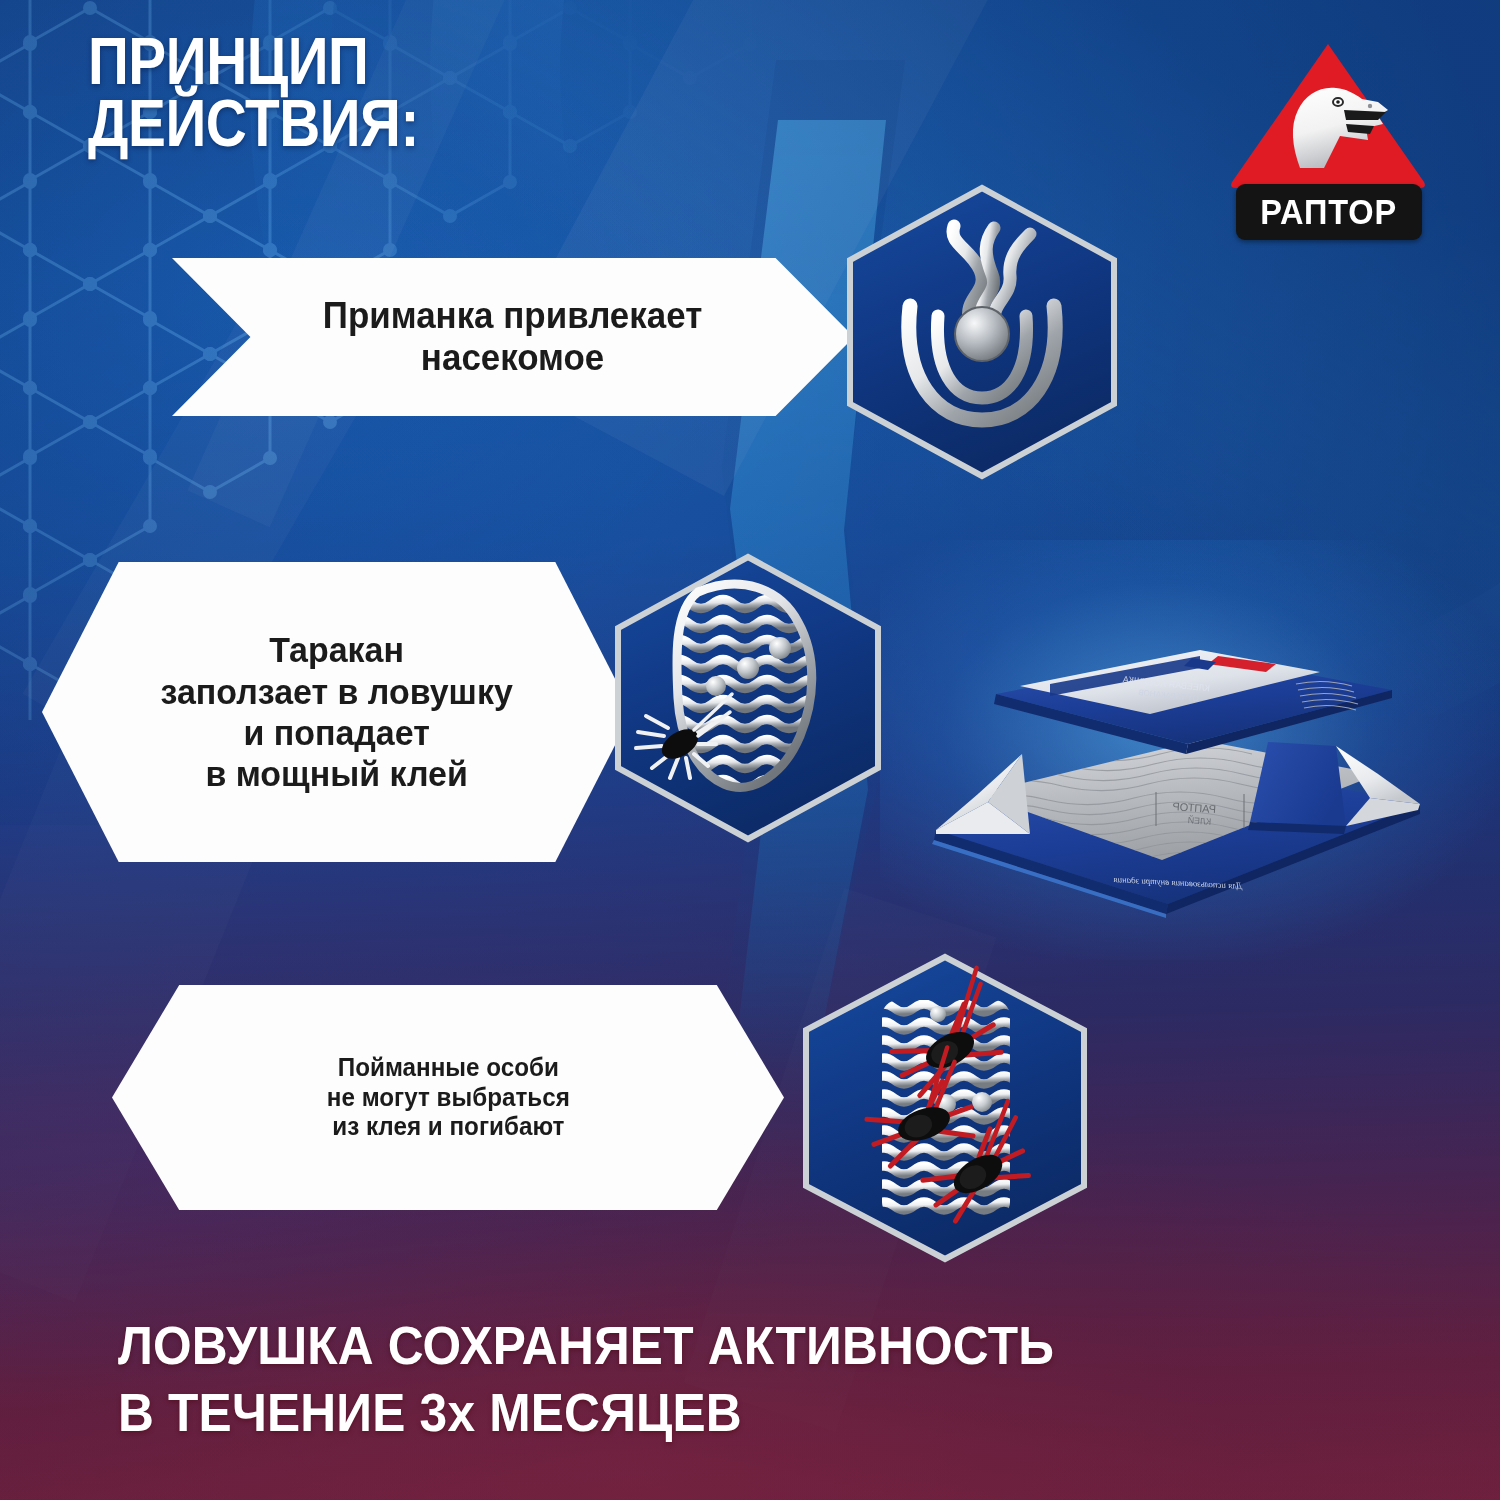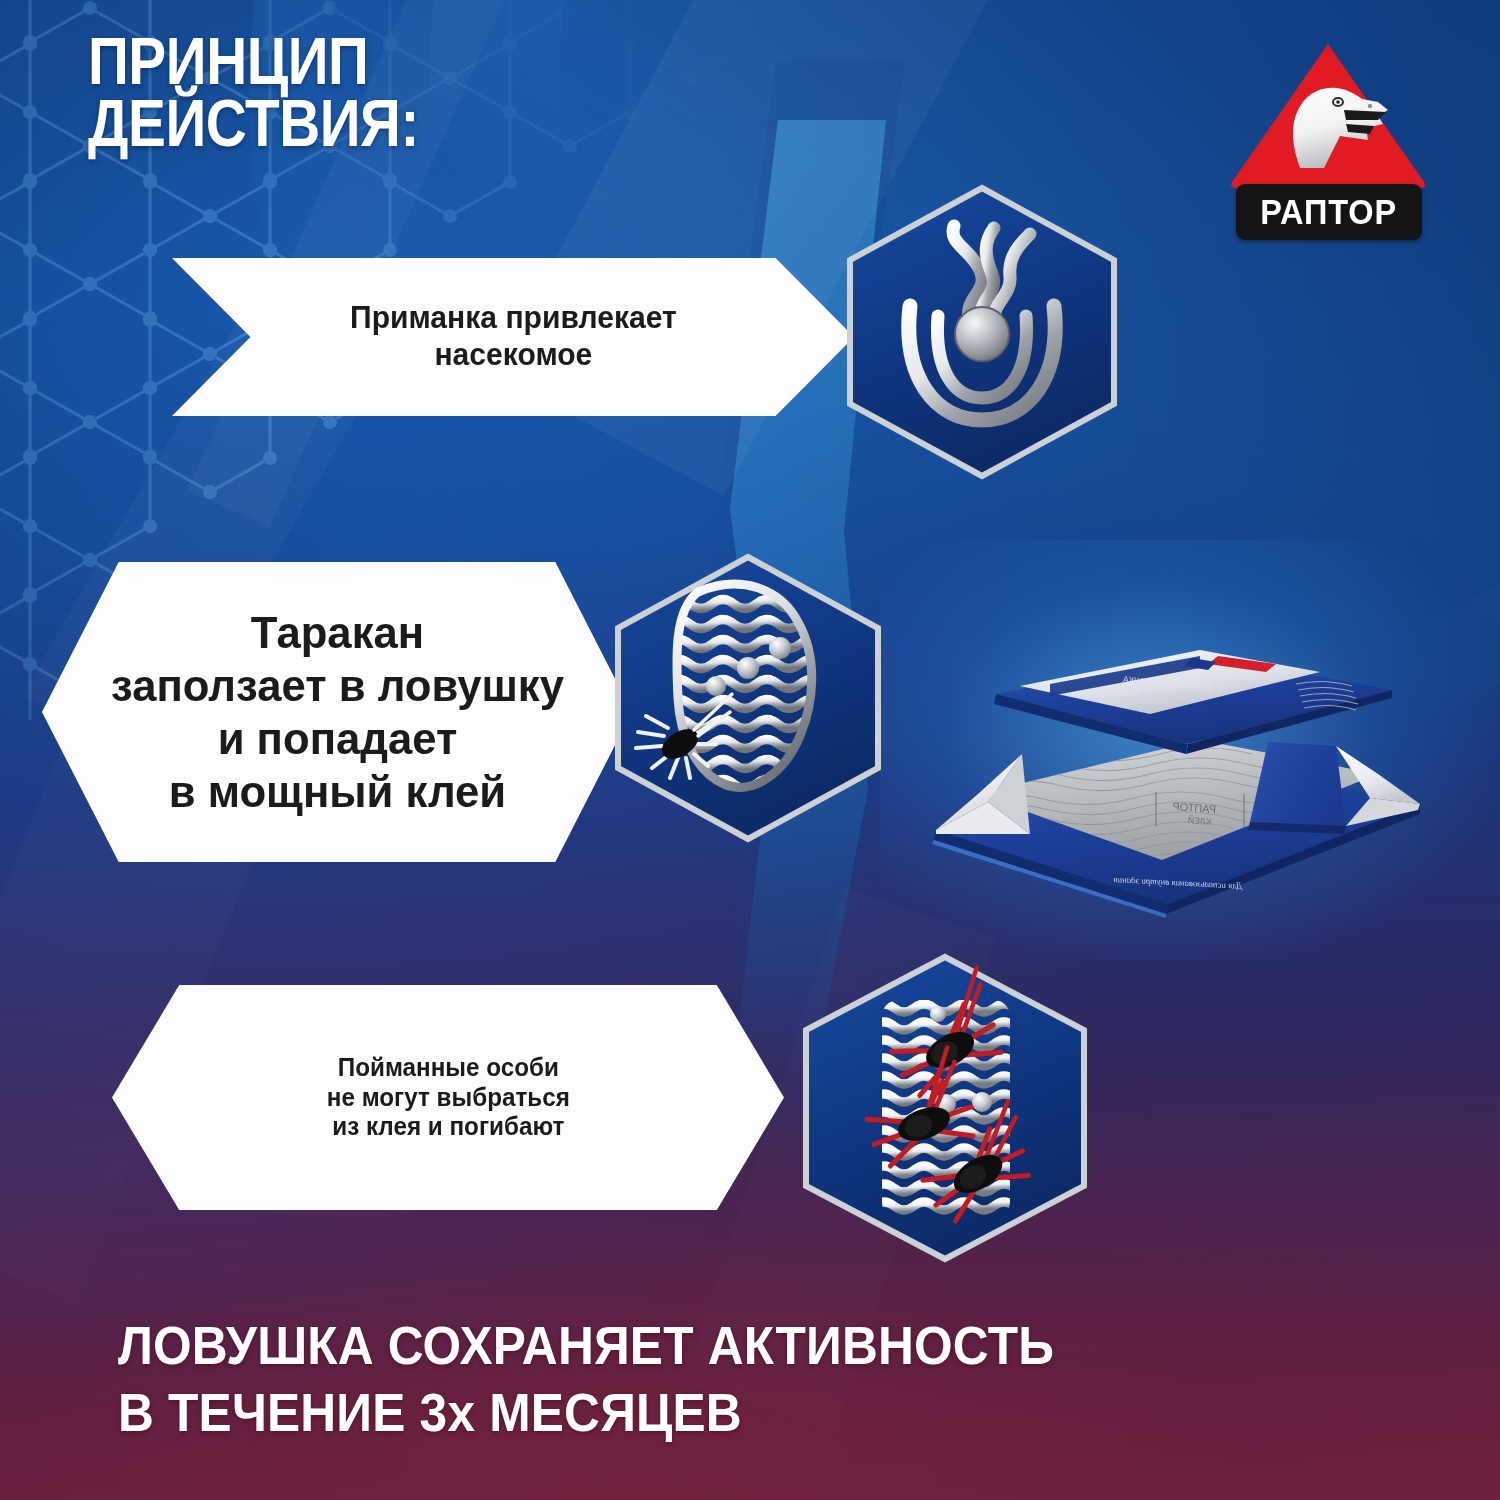--- a/index.html
+++ b/index.html
@@ -131,36 +131,36 @@
     transform:scaleX(.93);
   }
 
   
   .callout {
     position:absolute;
     background:#fdfdfd;
     display:flex; align-items:center; justify-content:center;
     text-align:center;
     color:#1b1b1b;
-    font-size:31px;
+    font-size:36px;
     line-height:1.18;
     font-weight:bold;
     white-space:pre-line;
     filter:drop-shadow(0 4px 7px rgba(0,15,55,.35));
   }
   .callout .txt { padding:0 46px; transform:scaleX(.97); }
 
   #callout-1 {
     left:172px; top:258px; width:682px; height:158px;
     clip-path:polygon(0% 0%, 88.5% 0%, 100% 50%, 88.5% 100%, 0% 100%, 11.5% 50%);
   }
   #callout-2 {
     left:42px; top:562px; width:590px; height:300px;
     clip-path:polygon(13% 0%, 87% 0%, 100% 50%, 87% 100%, 13% 100%, 0% 50%);
-    font-size:45px;
+    font-size:35px;
   }
   #callout-3 {
     left:112px; top:985px; width:672px; height:225px;
     clip-path:polygon(10% 0%, 90% 0%, 100% 50%, 90% 100%, 10% 100%, 0% 50%);
     font-size:25px;
   }
 
   
   .hexbadge { position:absolute; }
   .hexbadge svg { display:block; }

